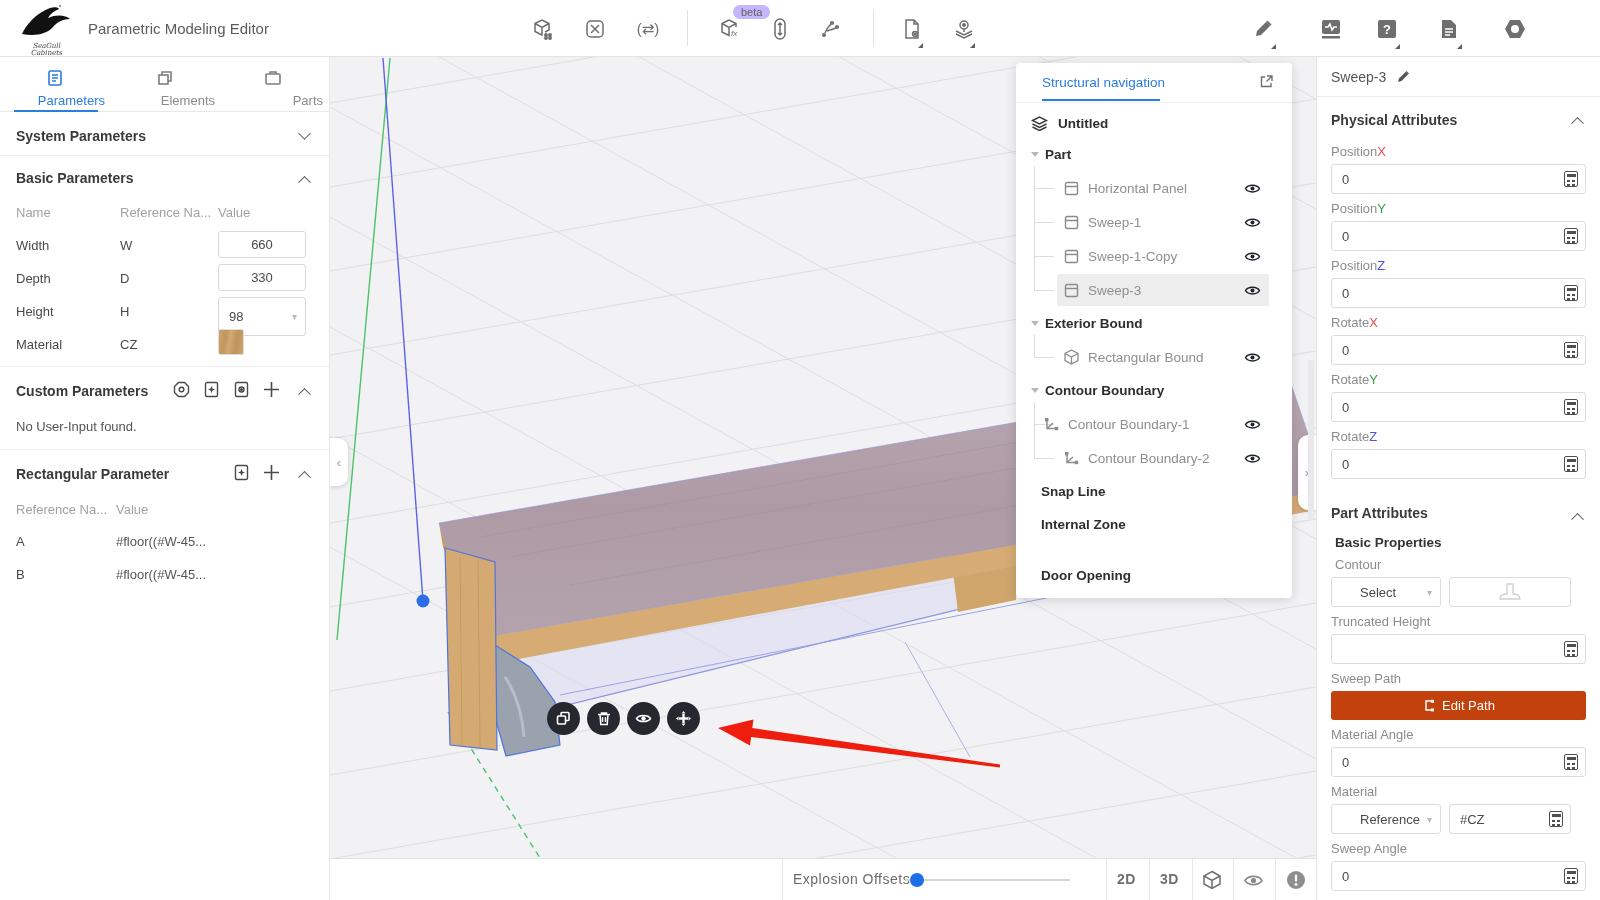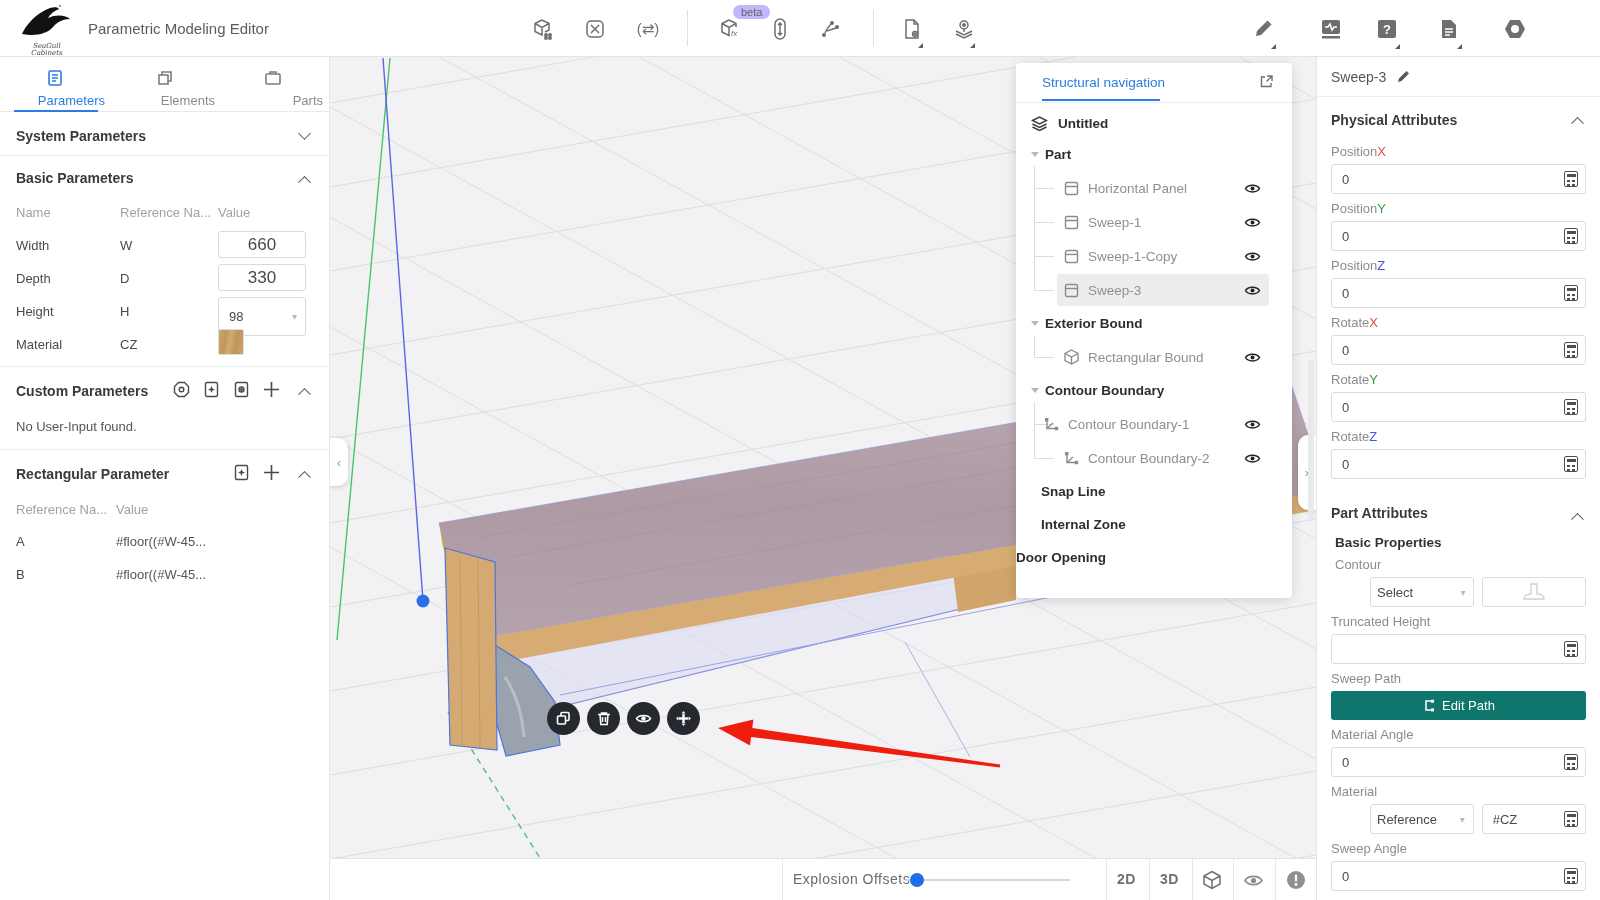--- a/index.html
+++ b/index.html
@@ -31,21 +31,21 @@
   .tab.active .tlabel { color:#2a7de1; }
   #tabs-row { position:absolute; left:0; top:0; width:100%; height:55px; border-bottom:1px solid #e9e9e9; }
   #tab-underline { position:absolute; left:14px; top:53px; width:84px; height:2px; background:#2a7de1; }
   .sec-title { font-size:14px; font-weight:600; color:#3a3a3a; }
   .chev { display:inline-block; width:9px; height:9px; border-right:1.6px solid #5f5f5f;
     border-bottom:1.6px solid #5f5f5f; }
   .chev.up { transform:rotate(-135deg) translate(-2px,-2px); }
   .chev.down { transform:rotate(45deg); }
   .col-h { font-size:13px; color:#a2a2a2; }
   .pname { font-size:13px; color:#4a4a4a; }
-  .pinput { width:88px; height:27px; border:1px solid #d9d9d9; border-radius:3px; font-size:17px;
+  .pinput { width:88px; height:27px; border:1px solid #d9d9d9; border-radius:3px; font-size:13px;
     color:#4a4a4a; text-align:center; outline:none; background:#fff;
     font-family:"Liberation Sans",sans-serif; }
   .sdivider { position:absolute; left:0; width:100%; height:1px; background:#ececec; }
   .mini-ic { cursor:pointer; display:flex; align-items:center; justify-content:center;
     width:20px; height:20px; }
   .wood-swatch { width:26px; height:26px; border:1px solid #ddd; border-radius:2px;
     background:linear-gradient(100deg,#cba46c 0%,#c2965d 28%,#d0aa72 45%,#bf945a 70%,#cba46c 100%); }
 
   
   #viewport { position:absolute; left:330px; top:57px; width:986px; height:843px;
@@ -89,24 +89,24 @@
   .rp-input { position:relative; height:30px; border:1px solid #dcdcdc; border-radius:3px;
     margin-top:4px; display:flex; align-items:center; padding-left:10px; font-size:13px;
     color:#4a4a4a; background:#fff; }
   .calc-icon { position:absolute; right:7px; top:6px; width:14px; height:16px;
     border:1.5px solid #4f4f4f; border-radius:2px; }
   .calc-icon::before { content:""; position:absolute; left:1.5px; right:1.5px; top:1.5px; height:3px;
     background:#4f4f4f; }
   .calc-icon::after { content:""; position:absolute; left:2px; top:7.5px; width:2.5px; height:2.5px;
     background:#4f4f4f; box-shadow:5px 0 0 #4f4f4f,0 4px 0 #4f4f4f,5px 4px 0 #4f4f4f; }
   .axis-x { color:#e24c4b; } .axis-y { color:#2ea043; } .axis-z { color:#4a55e2; }
-  .rp-select { position:relative; width:122px; height:30px; border:1px solid #dcdcdc; border-radius:3px;
-    display:flex; align-items:center; padding-left:6px; font-size:13px; color:#4a4a4a; cursor:pointer;margin-left:39px; }
+  .rp-select { position:relative; width:110px; height:30px; border:1px solid #dcdcdc; border-radius:3px;
+    display:flex; align-items:center; padding-left:28px; font-size:13px; color:#4a4a4a; cursor:pointer; }
   .sel-arrow { position:absolute; right:8px; color:#b9b9b9; font-size:10px; }
-  #edit-path-btn { height:29px; background:#0f766e; border-radius:3px; margin-top:4px; display:flex;
+  #edit-path-btn { height:29px; background:#c2410c; border-radius:3px; margin-top:4px; display:flex;
     align-items:center; justify-content:center; color:#fff; font-size:13px; cursor:pointer; gap:7px; }
   .rail { position:absolute; left:-9px; top:303px; width:6px; height:160px; background:#e9e9eb;
     border-radius:3px; }
 </style>
 </head>
 <body>
 
 <div id="header">
   <div id="logo">
     <svg width="62" height="40" viewBox="0 0 62 40">
@@ -596,21 +596,21 @@
           <circle cx="8.5" cy="6.5" r="2" fill="#20242c"></circle>
         </svg>
     </div>
 
     <div class="nav-row" style="top:412px; padding-left:25px">
       <span class="nav-bold">Snap Line</span>
     </div>
     <div class="nav-row" style="top:445px; padding-left:25px">
       <span class="nav-bold">Internal Zone</span>
     </div>
-    <div class="nav-row" style="top:478px; ">
+    <div class="nav-row" style="top:496px; padding-left:25px">
       <span class="nav-bold">Door Opening</span>
     </div>
     <div class="nav-row" style="top:536px; padding-left:25px">
       <span class="nav-bold">Collision Detect Area</span>
     </div>
   </div>
 
   <div id="bottom-bar">
     <div class="bdiv" style="left:452px"></div>
     <div class="btxt" style="left:463px; font-weight:400; color:#6b6b6b">Explosion Offsets</div>

